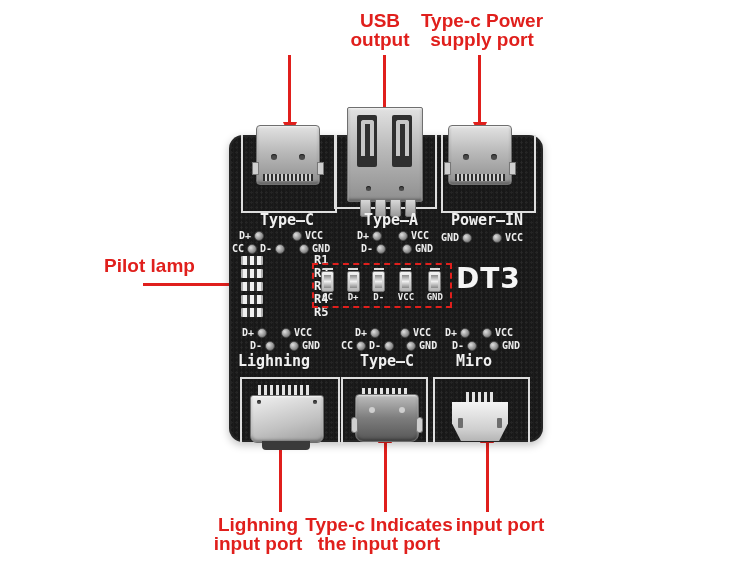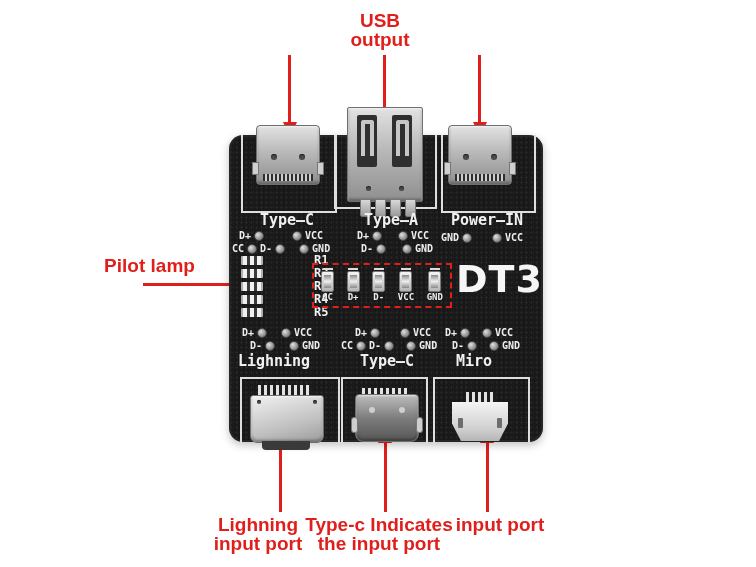--- a/index.html
+++ b/index.html
@@ -48,21 +48,21 @@
           display:flex;justify-content:space-between;align-items:flex-start;padding:3px 7px;box-sizing:border-box;}
   .ledu{display:flex;flex-direction:column;align-items:center;}
   .ledtick{width:10px;height:2px;background:#dcdcdc;margin-bottom:1px;}
   .led{width:11px;height:19px;border:1px solid #777;border-radius:2px;position:relative;
        background:linear-gradient(180deg,#f4f4f4,#b5b5b5);}
   .led::after{content:"";position:absolute;left:2px;right:2px;top:3px;bottom:3px;
        background:linear-gradient(180deg,#8a8a8a,#efefef 50%,#8a8a8a);}
   .ledlab{font-family:"DejaVu Sans Mono",monospace;font-weight:bold;font-size:9px;line-height:11px;color:#ededed;}
 
   .model{position:absolute;left:227px;top:126px;width:86px;font-family:"DejaVu Sans",sans-serif;
-         font-weight:800;font-size:38px;line-height:36px;color:#f5f5f5;letter-spacing:1px;}
+         font-weight:800;font-size:28px;line-height:36px;color:#f5f5f5;letter-spacing:1px;}
 
   
   .conn{position:absolute;border:1px solid #6f6f6f;border-radius:4px;
         background:linear-gradient(180deg,#e2e2e2,#b9b9b9 45%,#8f8f8f);
         box-shadow:inset 0 1px 2px rgba(255,255,255,.65), inset 0 -2px 3px rgba(0,0,0,.35);}
   .chole{position:absolute;width:6px;height:6px;border-radius:50%;background:#4a4a4a;
          box-shadow:inset 0 1px 1px #1e1e1e;}
   .cpins{position:absolute;left:6px;right:6px;bottom:3px;height:7px;
          background:repeating-linear-gradient(90deg,#2e2e2e 0 2px,#cfcfcf 2px 4px);}
   .ctab{position:absolute;width:5px;height:11px;background:#cfcfcf;border:1px solid #777;}
@@ -75,20 +75,24 @@
 </style>
 </head>
 <body>
 
 <div class="stage">
 
   <div class="ann" style="left:330px;top:11px;width:100px;">
     <span>USB</span>
     <span>output</span>
   </div>
+  <div class="ann" style="left:402px;top:11px;width:160px;">
+    <span>Type-c Power</span>
+    <span>supply port</span>
+  </div>
 
   <div class="aline" style="left:288px;top:55px;width:3px;height:67px;"></div>
   <div class="ahd ahd-down" style="left:283px;top:122px;"></div>
   <div class="aline" style="left:383px;top:55px;width:3px;height:67px;"></div>
   <div class="ahd ahd-down" style="left:378px;top:122px;"></div>
   <div class="aline" style="left:478px;top:55px;width:3px;height:67px;"></div>
   <div class="ahd ahd-down" style="left:473px;top:122px;"></div>
 
   <div class="ann" style="left:102px;top:256px;width:95px;">
     <span>Pilot lamp</span>

